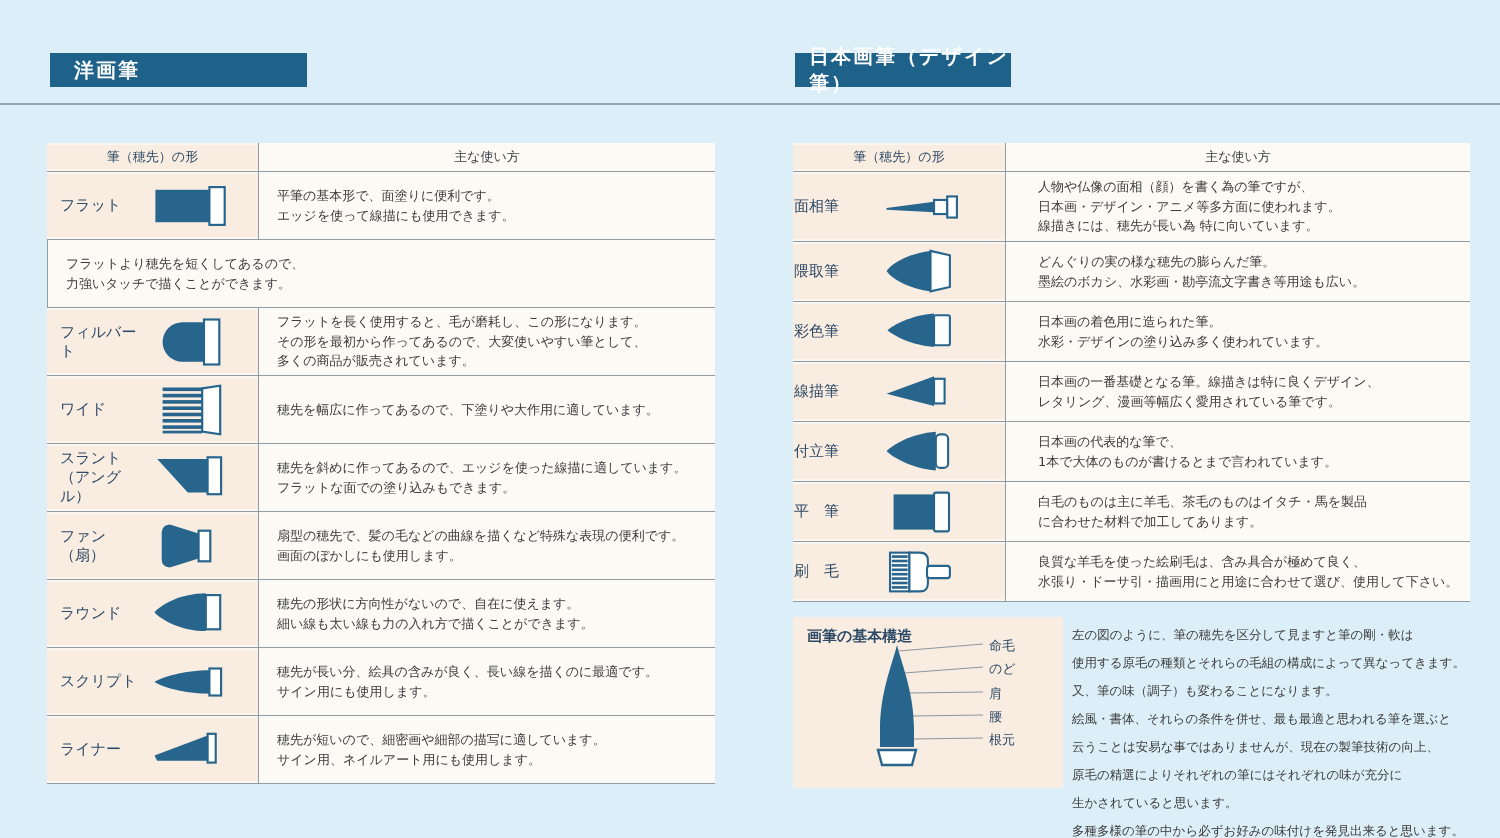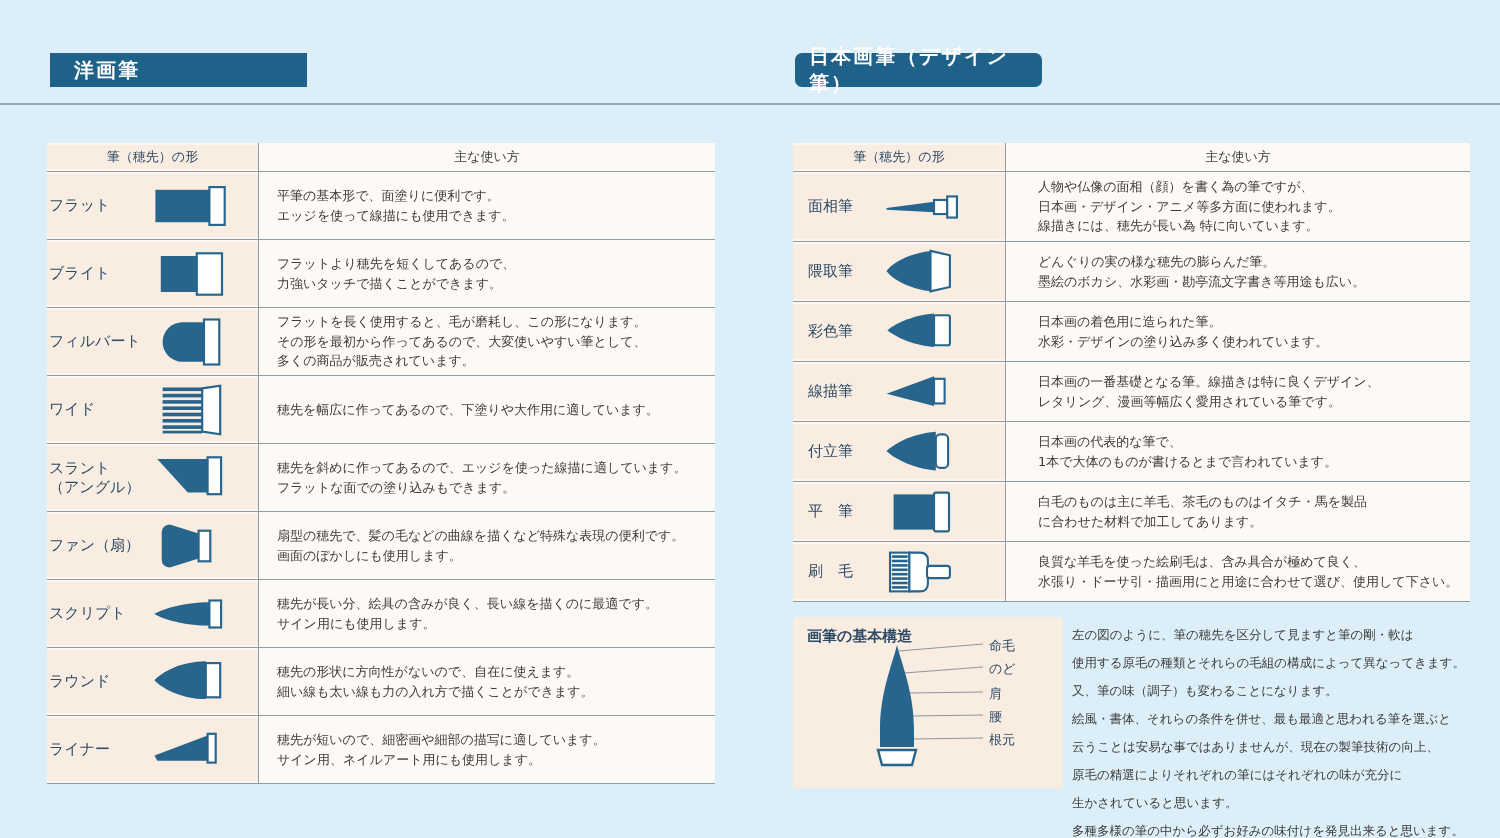--- a/index.html
+++ b/index.html
@@ -9,42 +9,42 @@
     background:#dceef7;position:relative;
   }
   .page{position:absolute;inset:0;}
   
   .title-bar{
     position:absolute;top:53px;height:34px;background:#1f6289;
     color:#ffffff;font-weight:bold;font-size:20px;letter-spacing:2px;
     display:flex;align-items:center;padding-left:14px;box-sizing:border-box;
   }
   .title-bar.tb-left{left:50px;width:257px;padding-left:24px;}
-  .title-bar.tb-right{left:795px;width:247px;border-radius:7px;}
+  .title-bar.tb-right{left:795px;width:216px;}
   .page-divider{
     position:absolute;left:0;top:103px;width:1500px;height:2px;background:#94a7b1;
   }
   
   .btable{position:absolute;top:143px;border-bottom:1px solid #8f9ca4;}
   .btable.ltable{left:47px;width:668px;}
   .btable.rtable{left:793px;width:677px;}
   .t-row{display:flex;background:#fbf6ef;box-sizing:border-box;}
   .t-row + .t-row{border-top:1px solid #8f9ca4;}
   .t-row.hrow{height:28px;}
   .ltable .t-row{height:68px;}
   .ltable .t-row.hrow{height:28px;}
   .rtable .t-row{height:60px;}
   .rtable .t-row.hrow{height:28px;}
   .rtable .t-row.tall{height:70px;}
   .shape-cell{
     width:211px;flex:none;background:#f9ece1;margin:2px 0;
-    display:flex;align-items:center;box-sizing:border-box;padding-left:2px;
+    display:flex;align-items:center;box-sizing:border-box;padding-left:13px;
     position:relative;
   }
-  .rtable .shape-cell{width:212px;padding-left:15px;}
+  .rtable .shape-cell{width:212px;padding-left:1px;}
   .desc-cell{
     flex:1;background:#fdfaf5;border-left:1px solid #8f9ca4;
     display:flex;align-items:center;box-sizing:border-box;padding:4px 10px 4px 18px;
   }
   .rtable .desc-cell{padding-left:32px;}
   .hrow .shape-cell{justify-content:center;padding-left:0;}
   .hrow .desc-cell{justify-content:center;padding-left:10px;}
   .col-head{font-size:13px;color:#2d4a66;}
   .col-head.usage{color:#3a3f44;}
   .brush-name{
@@ -110,29 +110,20 @@
             </svg>
         </span>
       </div>
       <div class="desc-cell">
         <span class="desc-text">平筆の基本形で、面塗りに便利です。
 エッジを使って線描にも使用できます。</span>
       </div>
     </div>
 
     <div class="t-row">
-      <div class="shape-cell">
-        <span class="brush-name">ブライト</span>
-        <span class="brush-icon">
-          <svg width="90" height="54" viewBox="0 0 100 56">
-              <rect class="bf" x="12" y="8" width="40" height="40"></rect>
-              <rect class="bw" x="52" y="5" width="28" height="46"></rect>
-            </svg>
-        </span>
-      </div>
       <div class="desc-cell">
         <span class="desc-text">フラットより穂先を短くしてあるので、
 力強いタッチで描くことができます。</span>
       </div>
     </div>
 
     <div class="t-row">
       <div class="shape-cell">
         <span class="brush-name">フィルバート</span>
         <span class="brush-icon">
@@ -199,47 +190,47 @@
         </span>
       </div>
       <div class="desc-cell">
         <span class="desc-text">扇型の穂先で、髪の毛などの曲線を描くなど特殊な表現の便利です。
 画面のぼかしにも使用します。</span>
       </div>
     </div>
 
     <div class="t-row">
       <div class="shape-cell">
+        <span class="brush-name">ラウンド</span>
+        <span class="brush-icon">
+          <svg width="90" height="54" viewBox="0 0 100 56">
+              <path class="bf" d="M62,5 C34,5 12,18 5,26 C12,34 34,47 62,47 Z"></path>
+              <rect class="bw" x="62" y="7" width="16" height="38"></rect>
+            </svg>
+        </span>
+      </div>
+      <div class="desc-cell">
+        <span class="desc-text">穂先の形状に方向性がないので、自在に使えます。
+細い線も太い線も力の入れ方で描くことができます。</span>
+      </div>
+    </div>
+
+    <div class="t-row">
+      <div class="shape-cell">
         <span class="brush-name">スクリプト</span>
         <span class="brush-icon">
           <svg width="90" height="54" viewBox="0 0 100 56">
               <path class="bf" d="M66,15 C38,15 12,23 5,28 C12,33 38,41 66,41 Z"></path>
               <rect class="bw" x="66" y="13" width="13" height="30"></rect>
             </svg>
         </span>
       </div>
       <div class="desc-cell">
         <span class="desc-text">穂先が長い分、絵具の含みが良く、長い線を描くのに最適です。
 サイン用にも使用します。</span>
-      </div>
-    </div>
-
-    <div class="t-row">
-      <div class="shape-cell">
-        <span class="brush-name">ラウンド</span>
-        <span class="brush-icon">
-          <svg width="90" height="54" viewBox="0 0 100 56">
-              <path class="bf" d="M62,5 C34,5 12,18 5,26 C12,34 34,47 62,47 Z"></path>
-              <rect class="bw" x="62" y="7" width="16" height="38"></rect>
-            </svg>
-        </span>
-      </div>
-      <div class="desc-cell">
-        <span class="desc-text">穂先の形状に方向性がないので、自在に使えます。
-細い線も太い線も力の入れ方で描くことができます。</span>
       </div>
     </div>
 
     <div class="t-row">
       <div class="shape-cell">
         <span class="brush-name">ライナー</span>
         <span class="brush-icon">
           <svg width="90" height="54" viewBox="0 0 100 56">
               <polygon class="bf" points="5,34 64,12 64,40 8,40"></polygon>
               <rect class="bw" x="64" y="10" width="9" height="32"></rect>

